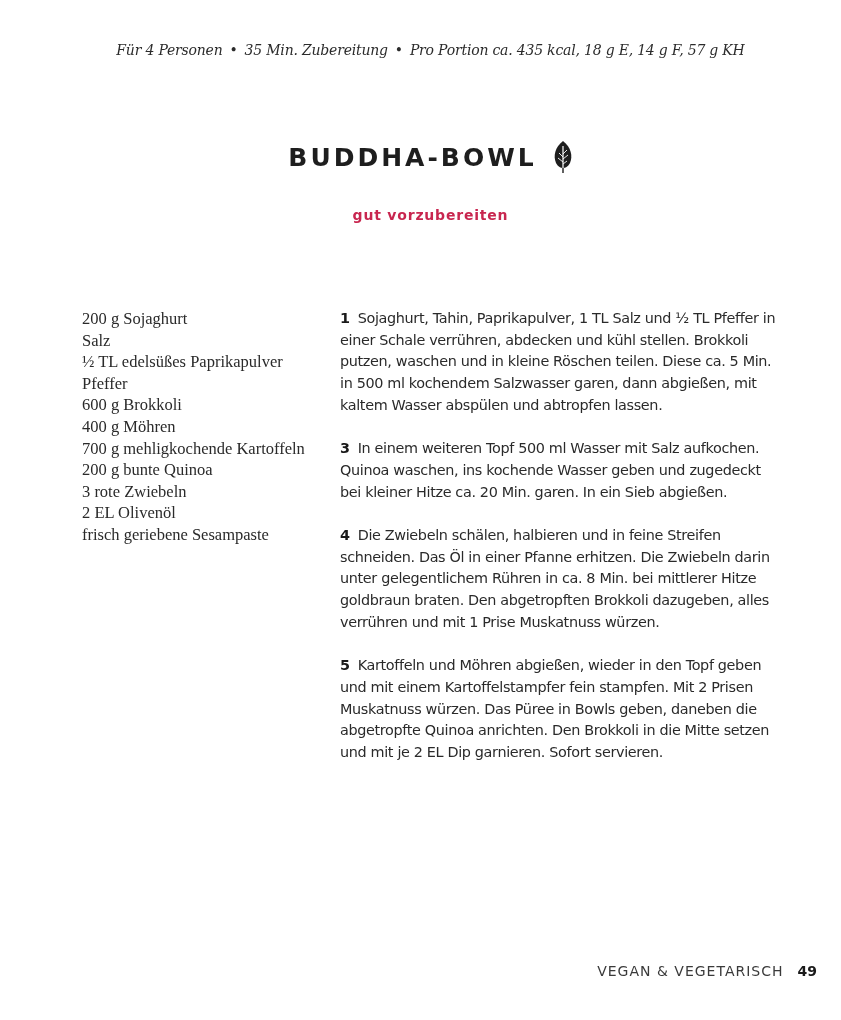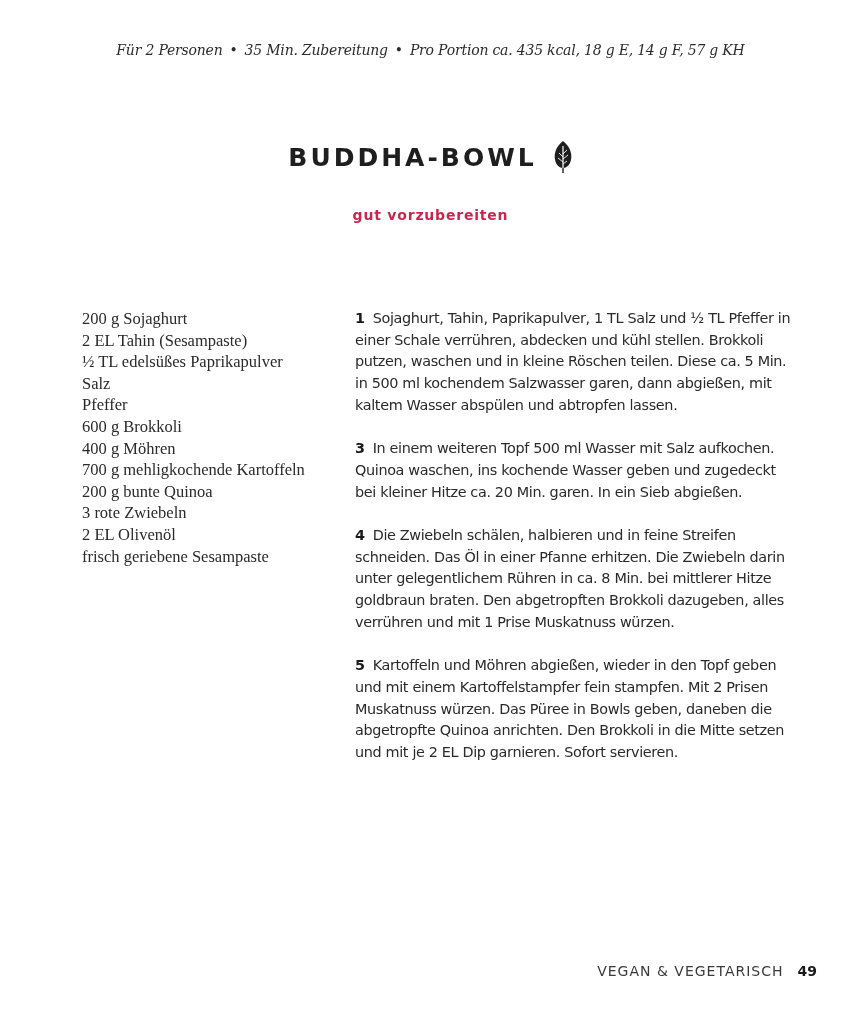--- a/index.html
+++ b/index.html
@@ -23,58 +23,57 @@
     position: absolute; top: 207px; left: 0; width: 861px; text-align: center;
     font-family: "DejaVu Sans", sans-serif; font-weight: bold; font-size: 14px;
     letter-spacing: 0.8px; color: #c8264f;
   }
   .ingredients {
     position: absolute; top: 308px; left: 82px; width: 250px; margin: 0; padding: 0; list-style: none;
     font-family: "Liberation Serif", serif; font-size: 16.5px; line-height: 21.6px; color: #2a2a2a;
   }
   .ingredients li { white-space: nowrap; }
   .steps {
-    position: absolute; top: 308px; left: 355px; width: 440px;
+    position: absolute; top: 308px; left: 340px; width: 440px;
     font-family: "DejaVu Sans", sans-serif; font-size: 14.4px; line-height: 21.7px; color: #2a2a2a;
     letter-spacing: -0.35px;
   }
   .step { margin: 0 0 21.7px 0; }
   .step-num { font-weight: bold; margin-right: 8px; color: #1a1a1a; }
   .footer {
     position: absolute; top: 963px; right: 24px;
     font-family: "DejaVu Sans", sans-serif; font-size: 14px; color: #3a3a3a; letter-spacing: 1px;
   }
   .footer .page-num { font-weight: bold; margin-left: 14px; color: #1a1a1a; letter-spacing: 0; margin-top: 36px; }
 </style>
 </head>
 <body>
 
 <div class="meta-line">
-  <span>Für 2 Personen</span><span class="sep">•</span><span>35 Min. Zubereitung</span><span class="sep">•</span><span>Pro Portion ca. 435 kcal, 18 g E, 14 g F, 57 g KH</span>
+  <span>Für 4 Personen</span><span class="sep">•</span><span>35 Min. Zubereitung</span><span class="sep">•</span><span>Pro Portion ca. 435 kcal, 18 g E, 14 g F, 57 g KH</span>
 </div>
 
 <div class="title-wrap">
   <span class="title">BUDDHA-BOWL</span>
   <span class="leaf">
     <svg width="20" height="34" viewBox="0 0 20 34">
       <path d="M10 1 C2 7 0 16 3 23 C5 27 8 28 10 28 C12 28 15 27 17 23 C20 16 18 7 10 1 Z" fill="#1e1e1e"></path>
       <path d="M10 33 L10 6" stroke="#ffffff" stroke-width="1.2" fill="none"></path>
       <path d="M10 14 L14 10 M10 19 L15 15 M10 24 L14 21 M10 17 L6 13 M10 22 L5 18" stroke="#ffffff" stroke-width="0.9" fill="none"></path>
       <path d="M10 28 L10 33" stroke="#1e1e1e" stroke-width="1.4"></path>
     </svg>
   </span>
 </div>
 
 <div class="subtitle">gut vorzubereiten</div>
 
 <ul class="ingredients">
   <li>200 g Sojaghurt</li>
-  <li>2 EL Tahin (Sesampaste)</li>
+  <li>Salz</li>
   <li>½ TL edelsüßes Paprikapulver</li>
-  <li>Salz</li>
   <li>Pfeffer</li>
   <li>600 g Brokkoli</li>
   <li>400 g Möhren</li>
   <li>700 g mehligkochende Kartoffeln</li>
   <li>200 g bunte Quinoa</li>
   <li>3 rote Zwiebeln</li>
   <li>2 EL Olivenöl</li>
   <li>frisch geriebene Sesampaste</li>
 </ul>
 

